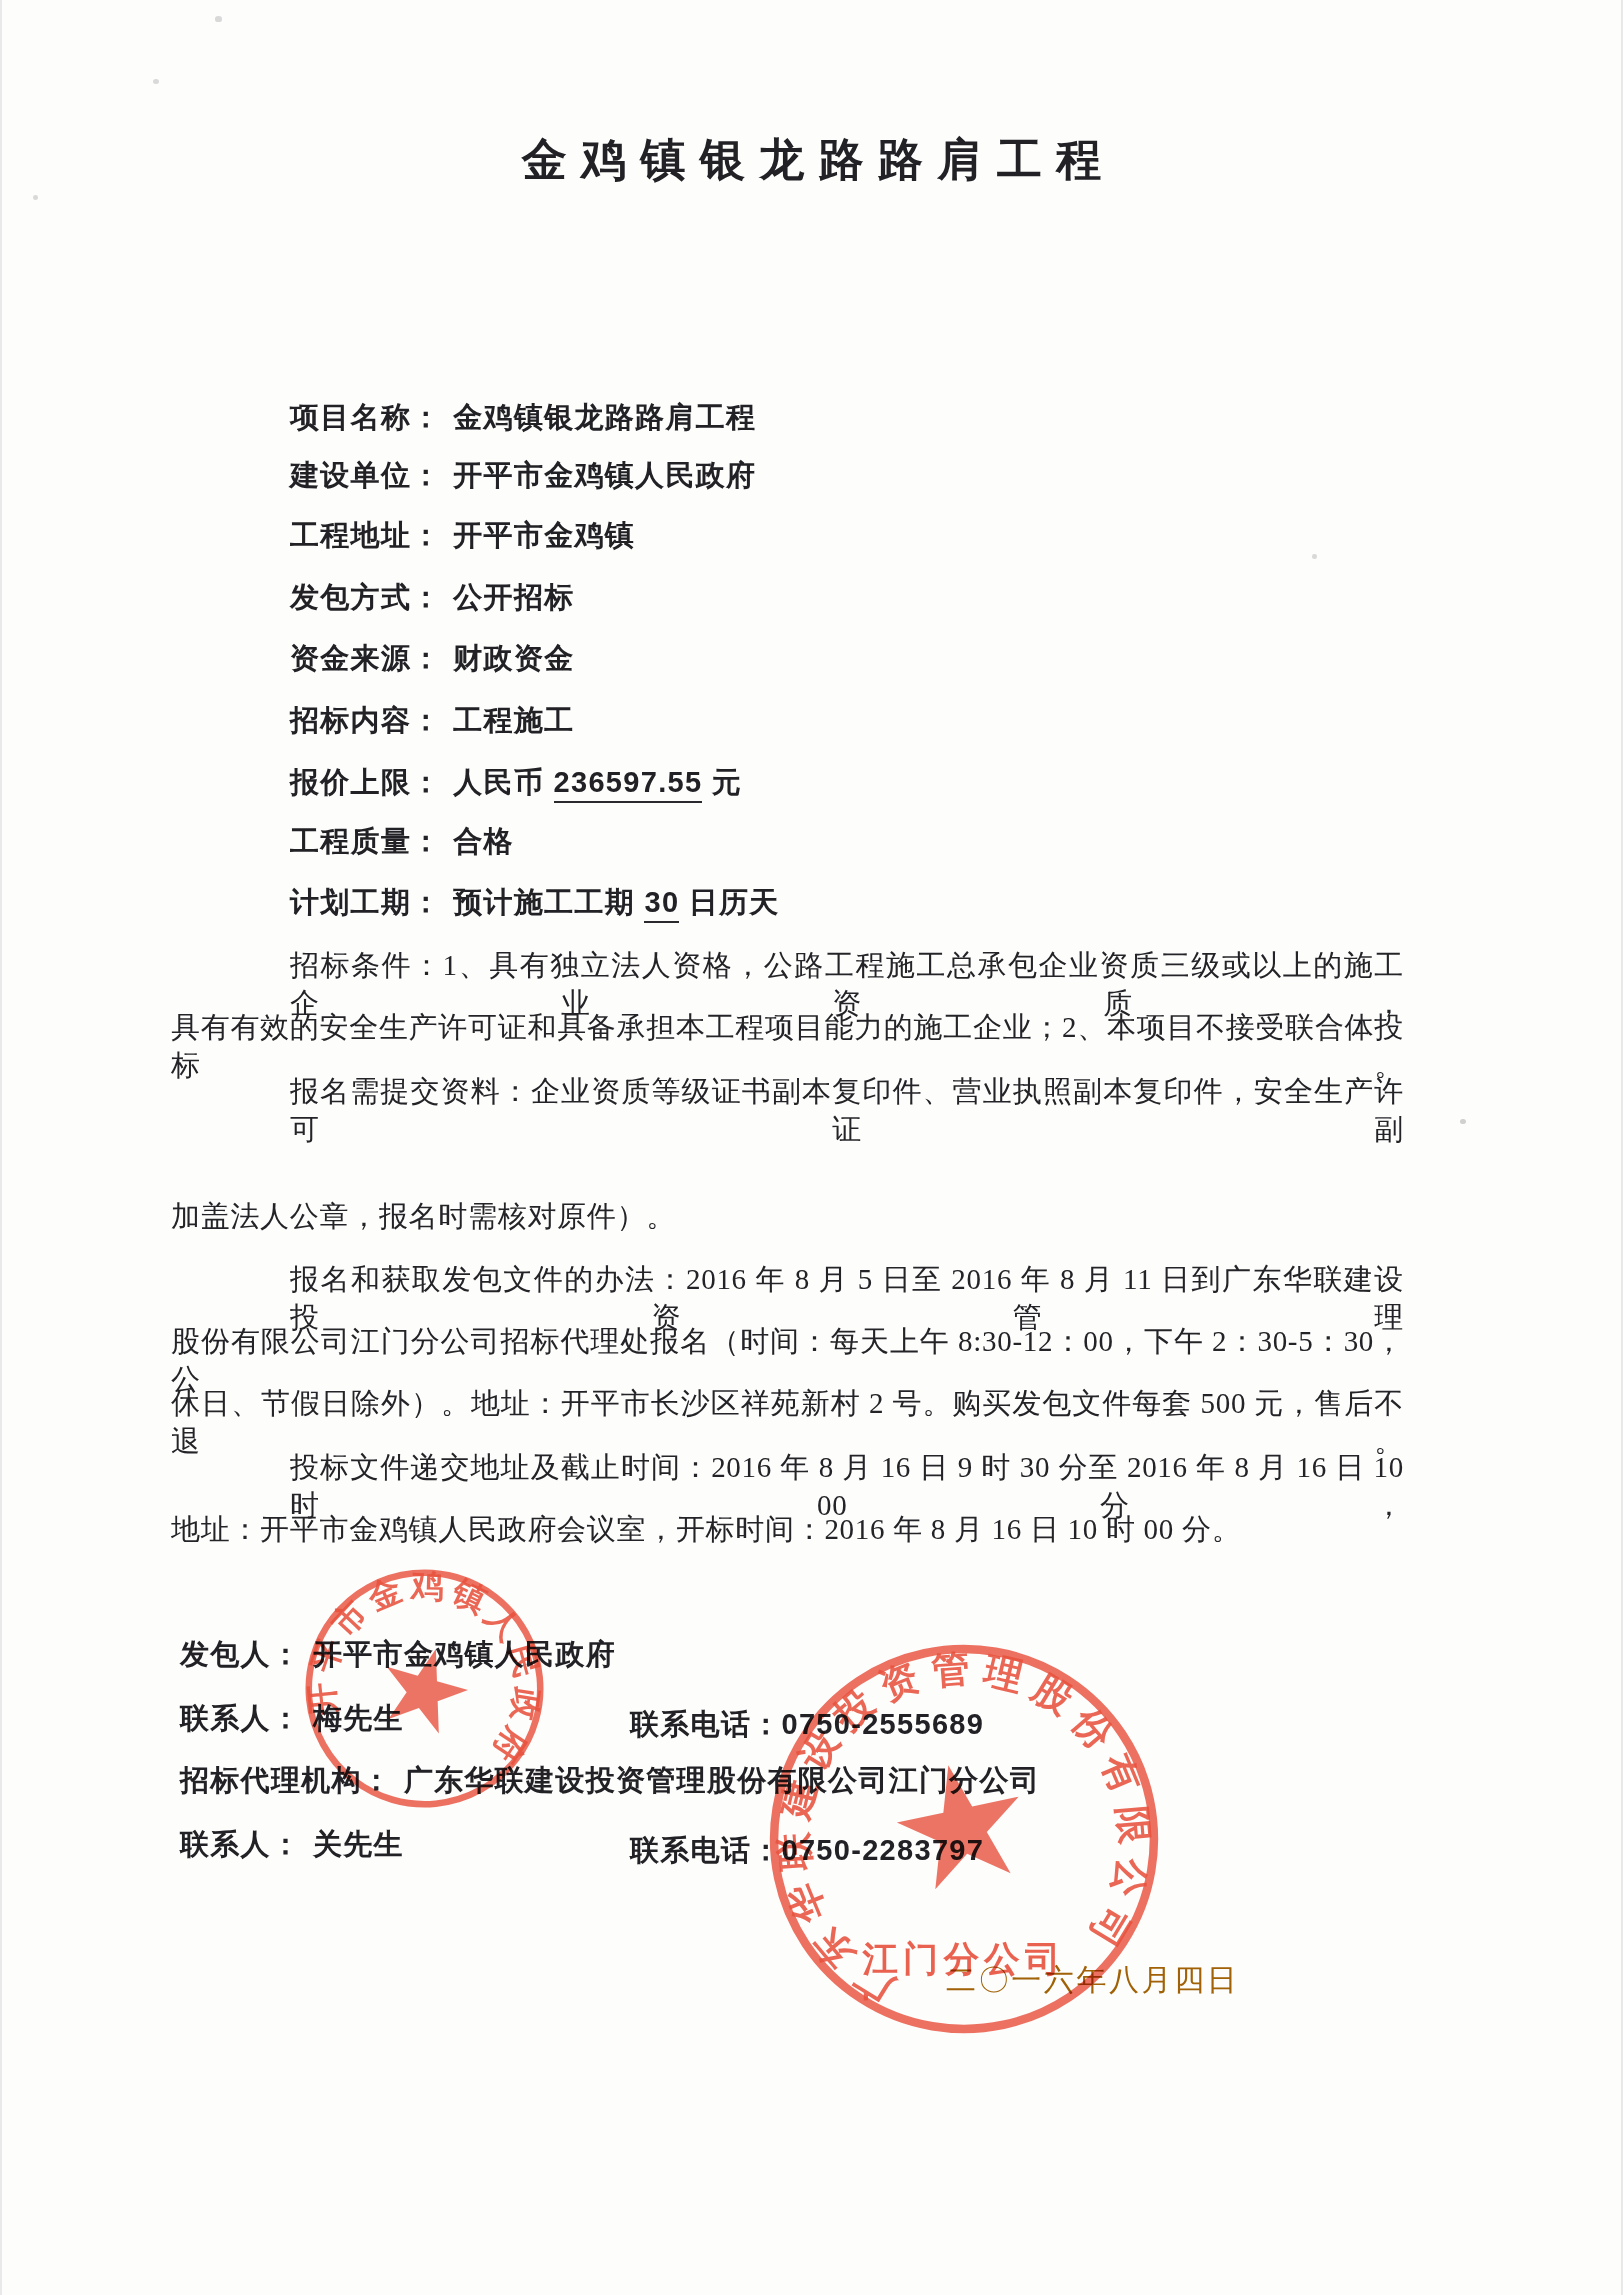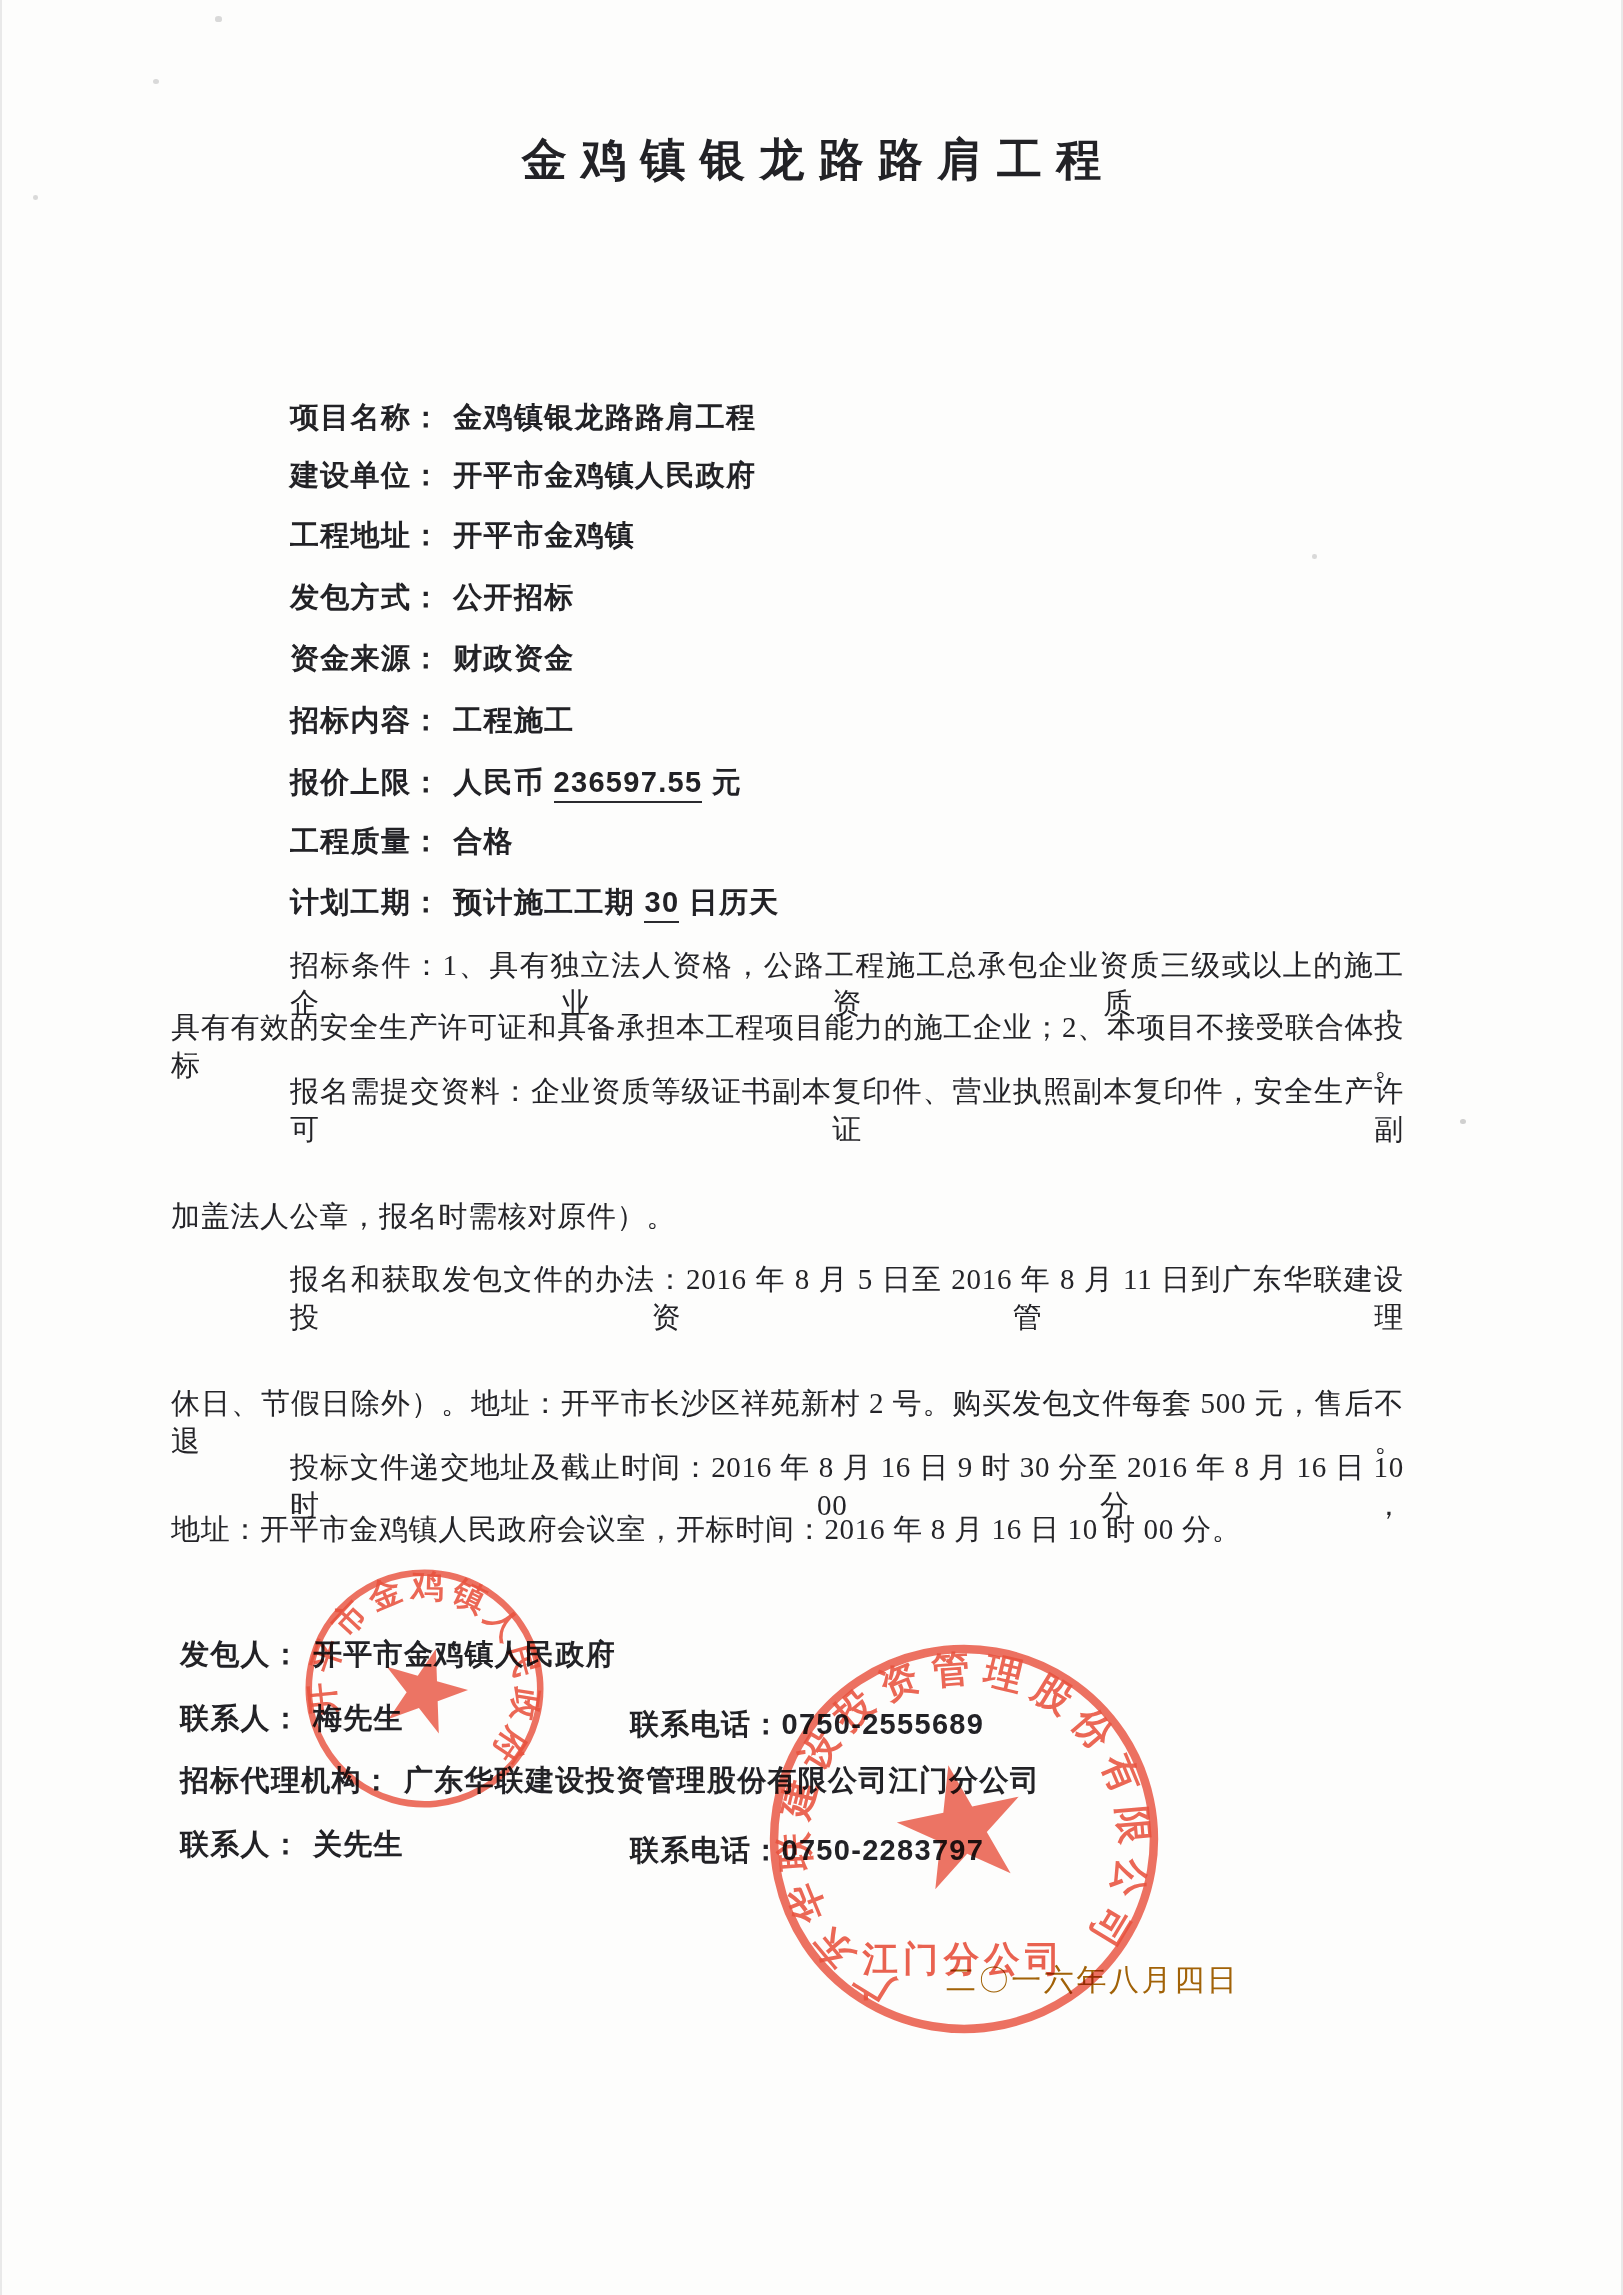--- a/index.html
+++ b/index.html
@@ -68,20 +68,21 @@
   <div class="field" style="top:823px"><span class="fl">工程质量：</span><span class="fv">合格</span></div>
   <div class="field" style="top:884px"><span class="fl">计划工期：</span><span class="fv">预计施工工期 </span><span class="fv u">30</span><span class="fv"> 日历天</span></div>
 
   <div class="pline indent justify" style="top:946px">招标条件：1、具有独立法人资格，公路工程施工总承包企业资质三级或以上的施工企业资质，</div>
   <div class="pline justify" style="top:1008px">具有有效的安全生产许可证和具备承担本工程项目能力的施工企业；2、本项目不接受联合体投标。</div>
 
   <div class="pline indent justify" style="top:1072px">报名需提交资料：企业资质等级证书副本复印件、营业执照副本复印件，安全生产许可证副</div>
   <div class="pline" style="top:1197px">加盖法人公章，报名时需核对原件）。</div>
 
   <div class="pline indent justify" style="top:1260px">报名和获取发包文件的办法：2016 年 8 月 5 日至 2016 年 8 月 11 日到广东华联建设投资管理</div>
+  <div class="pline justify" style="top:1322px">股份有限公司江门分公司招标代理处报名（时间：每天上午 8:30-12：00，下午 2：30-5：30，公</div>
   <div class="pline justify" style="top:1384px">休日、节假日除外）。地址：开平市长沙区祥苑新村 2 号。购买发包文件每套 500 元，售后不退。</div>
 
   <div class="pline indent justify" style="top:1448px">投标文件递交地址及截止时间：2016 年 8 月 16 日 9 时 30 分至 2016 年 8 月 16 日 10 时 00 分，</div>
   <div class="pline" style="top:1510px">地址：开平市金鸡镇人民政府会议室，开标时间：2016 年 8 月 16 日 10 时 00 分。</div>
 
   <div class="frow" style="top:1635px"><span class="fl2">发包人：</span><span>开平市金鸡镇人民政府</span></div>
   <div class="frow" style="top:1699px"><span class="fl2">联系人：</span><span>梅先生</span><span class="phone"><span>联系电话：</span><span>0750-2555689</span></span></div>
   <div class="frow" style="top:1761px"><span class="fl2">招标代理机构：</span><span>广东华联建设投资管理股份有限公司江门分公司</span></div>
   <div class="frow" style="top:1825px"><span class="fl2">联系人：</span><span>关先生</span><span class="phone"><span>联系电话：</span><span>0750-2283797</span></span></div>
 

